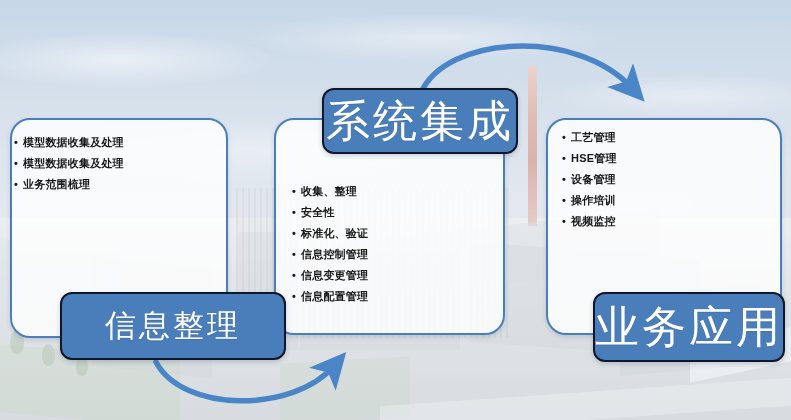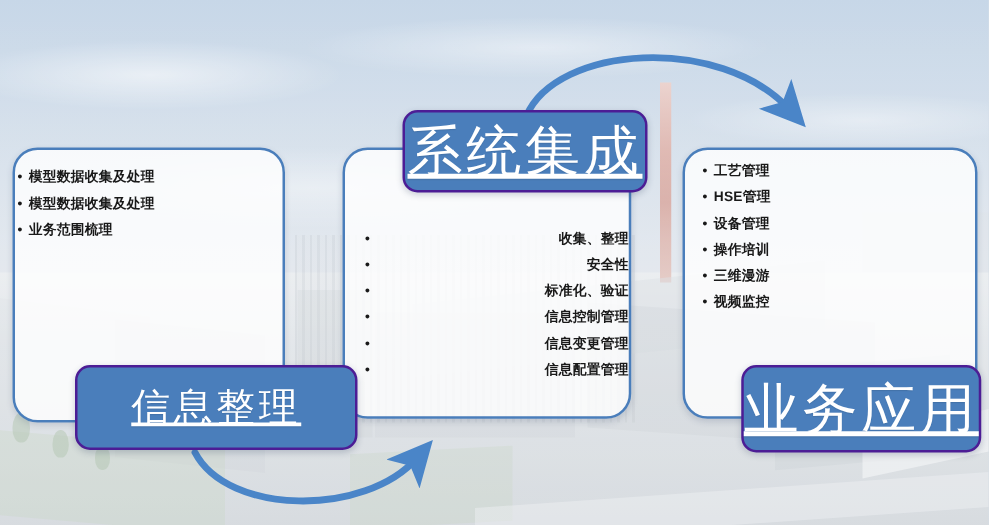--- a/index.html
+++ b/index.html
@@ -109,42 +109,41 @@
     left: 0;
     top: 0;
     font-size: 11px;
     color: #191919;
   }
 
   #panel-left   { left: 10px;  top: 118px; width: 218px; height: 220px; }
   #panel-left .bullets { padding: 12px 0 0 2px; }
 
   #panel-mid    { left: 274px; top: 118px; width: 231px; height: 217px; }
-  #panel-mid .bullets { padding: 61px 0 0 16px; text-align: right; }
+  #panel-mid .bullets { padding: 61px 0 0 16px; }
 
   #panel-right  { left: 546px; top: 118px; width: 236px; height: 217px; }
   #panel-right .bullets { padding: 7px 18px 0 14px; }
 
   
   .banner {
     position: absolute;
     box-sizing: border-box;
     background: #4a7ebb;
-    border: 2px solid #4c1d95;
+    border: 2px solid #0f172a;
     border-radius: 12px;
     color: #ffffff;
     display: flex;
     align-items: center;
     justify-content: center;
     font-family: "DejaVu Serif", "Liberation Serif", serif;
     font-weight: 400;
     letter-spacing: 3px;
     text-shadow: 0 1px 1px rgba(0,0,0,0.10);
     box-shadow: 0 2px 5px rgba(40,60,90,0.22);
-    text-decoration: underline;
   }
   #banner-integration { left: 322px; top: 88px;  width: 196px; height: 66px; font-size: 44px; }
   #banner-left        { left: 60px;  top: 292px; width: 226px; height: 68px; font-size: 31px; }
   #banner-right       { left: 593px; top: 292px; width: 192px; height: 70px; font-size: 44px; }
 
   
   .arrow-layer {
     position: absolute;
     left: 0; top: 0;
     width: 791px; height: 420px;
@@ -216,21 +215,20 @@
       <li>信息配置管理</li>
     </ul>
   </div>
 
   <div class="panel" id="panel-right">
     <ul class="bullets">
       <li>工艺管理</li>
       <li>HSE管理</li>
       <li>设备管理</li>
       <li>操作培训</li>
-      <li>三维漫游</li>
       <li>视频监控</li>
     </ul>
   </div>
 
   <div class="banner" id="banner-integration">系统集成</div>
 
   <div class="banner" id="banner-left">信息整理</div>
 
   <div class="banner" id="banner-right">业务应用</div>
 

